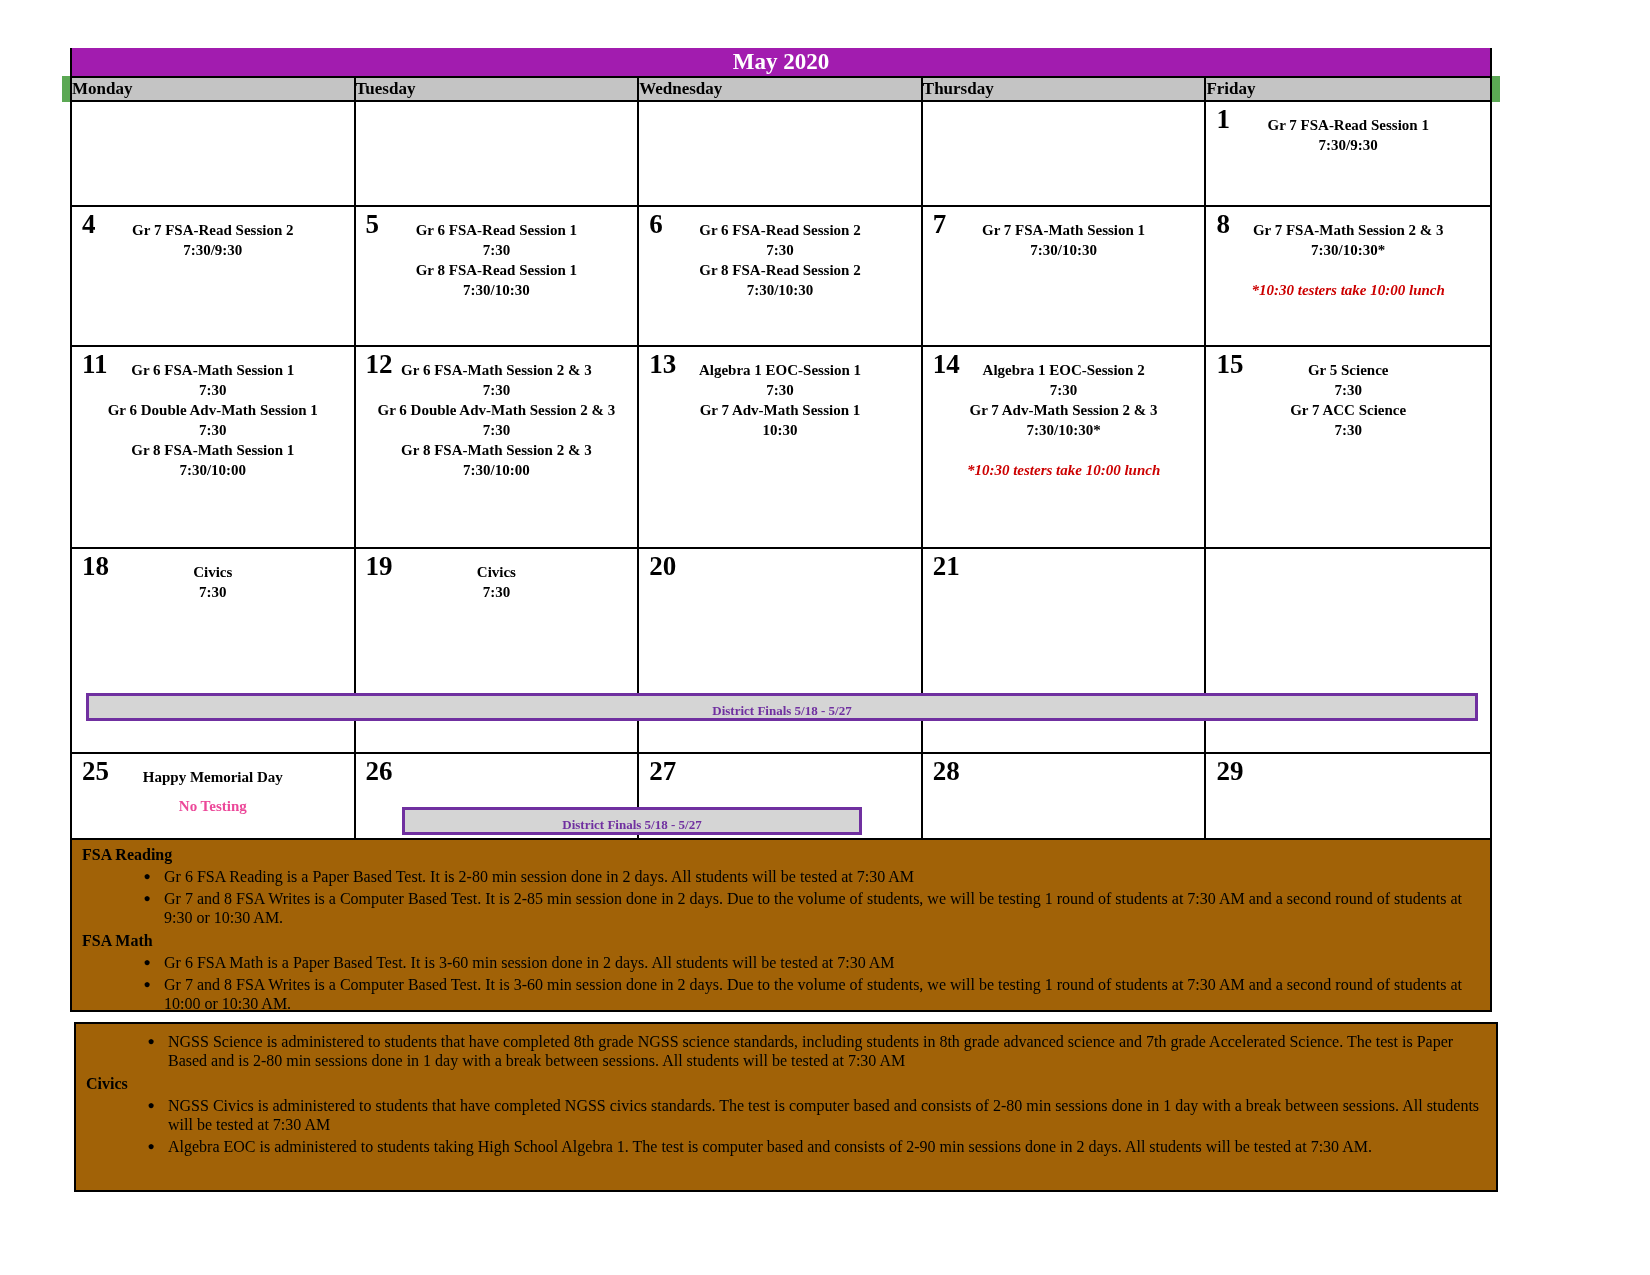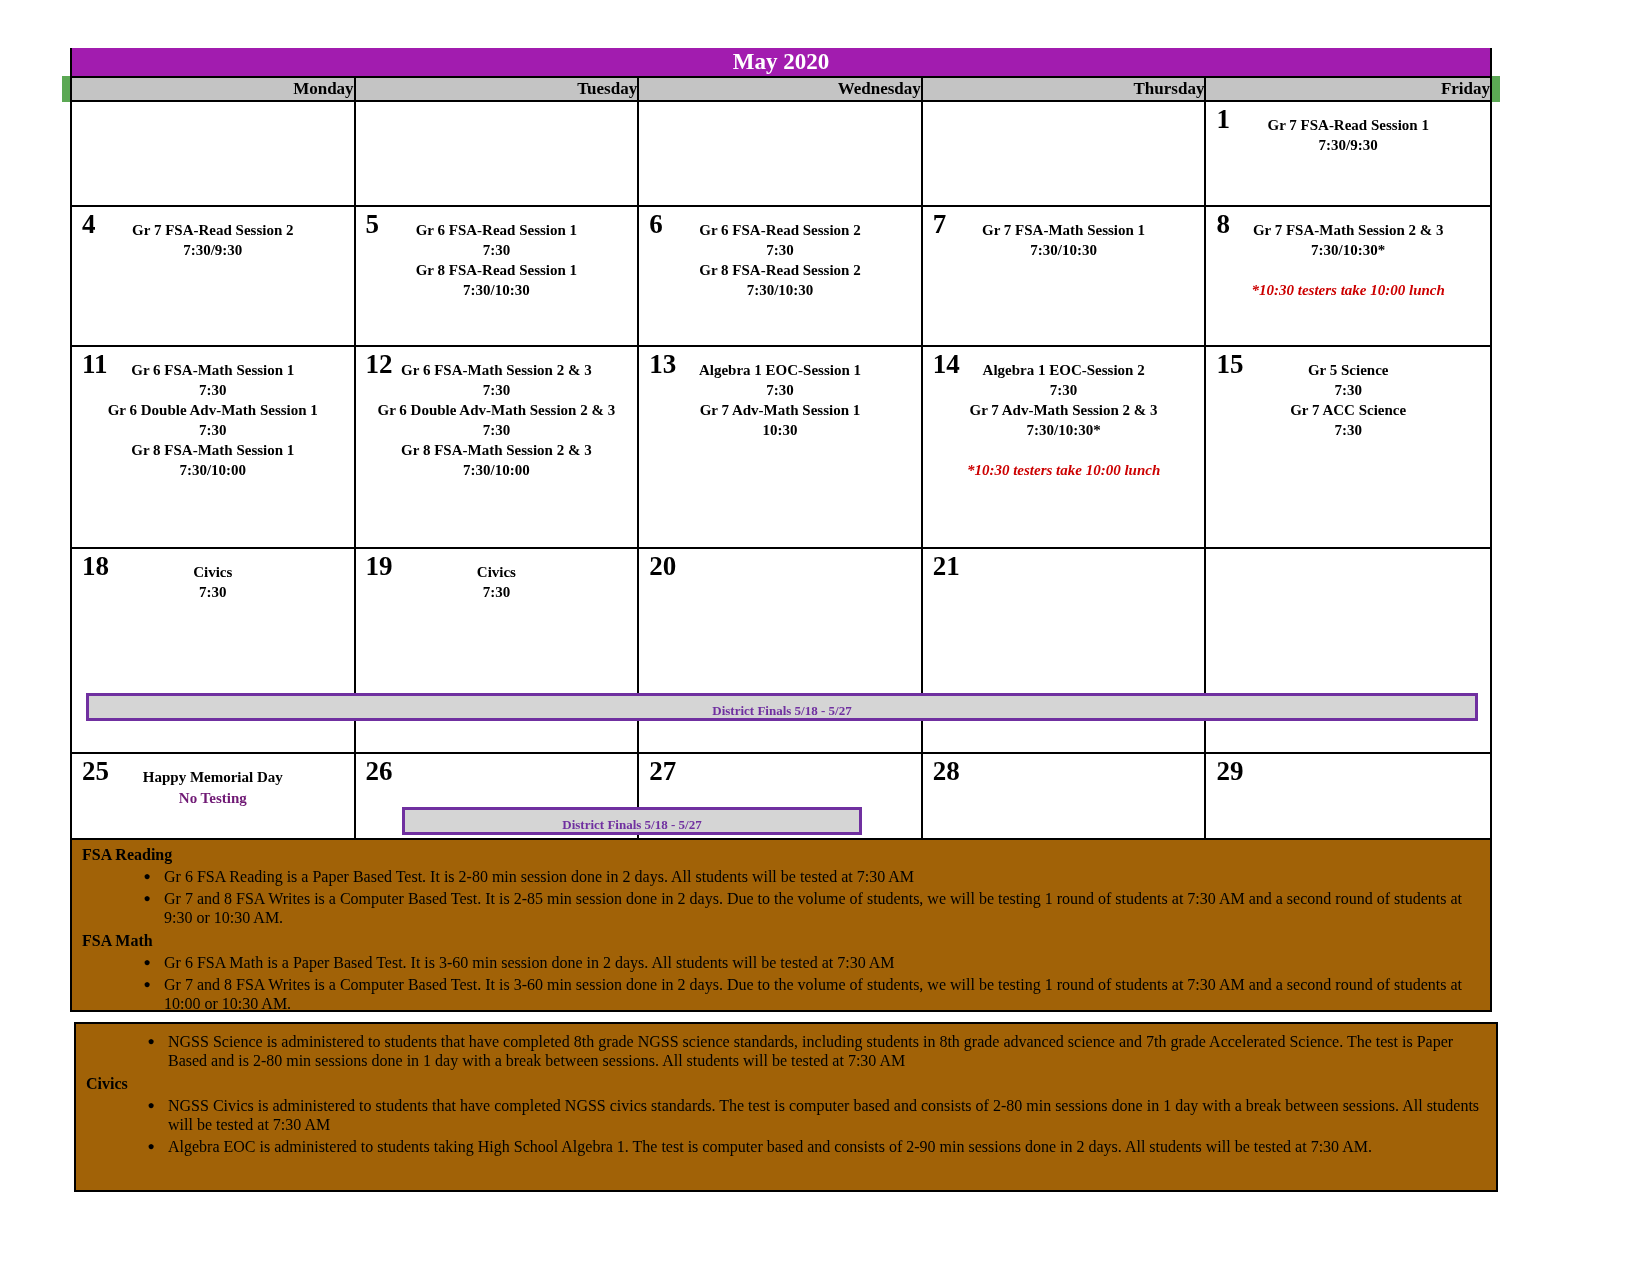--- a/index.html
+++ b/index.html
@@ -18,36 +18,36 @@
     font-weight:bold; font-size:23px; text-align:center; line-height:28px;
   }
   .side-tab { position:absolute; width:8px; height:26px; background:#5BA854; top:76px; }
   .tab-l { left:62px; } .tab-r { left:1492px; }
   .dow-row {
     display:grid; grid-template-columns:repeat(5,1fr);
     background:#C4C4C4; height:26px;
     border-top:2px solid #000; border-bottom:2px solid #000;
   }
   .dow {
-    border-right:2px solid #000; text-align:right;
+    border-right:2px solid #000; text-align:left;
     font-weight:bold; font-size:17px; line-height:22px;
   }
   .dow:last-child { border-right:none; }
   .week { display:grid; grid-template-columns:repeat(5,1fr); border-bottom:2px solid #000; }
   .w1 { height:105px; } .w2 { height:140px; } .w3 { height:202px; }
   .w4 { height:205px; } .w5 { height:84px; border-bottom:none; }
   .cell { position:relative; border-right:2px solid #000; overflow:hidden; }
   .cell:last-child { border-right:none; }
   .dnum { position:absolute; top:2px; left:10px; font-size:27px; font-weight:bold; }
   .evs {
     margin-top:13px; padding:0 16px; text-align:center;
     font-weight:bold; font-size:15px; line-height:20px;
   }
   .note-red { color:#CC0000; font-style:italic; margin-top:20px; }
-  .note-red-plain { color:#701a75; margin-top:1px; }
+  .note-red-plain { color:#ec4899; margin-top:9px; }
   .banner {
     position:absolute; background:#D5D5D5; border:3px solid #7030A0;
     color:#7030A0; font-weight:bold; font-size:13px; text-align:center;
     line-height:30px; height:28px; z-index:5;
   }
   .banner-wide { left:14px; top:645px; width:1392px; }
   .banner-small { left:330px; top:759px; width:460px; }
   
   .notes {
     position:absolute; overflow:hidden; background:#a16207;

